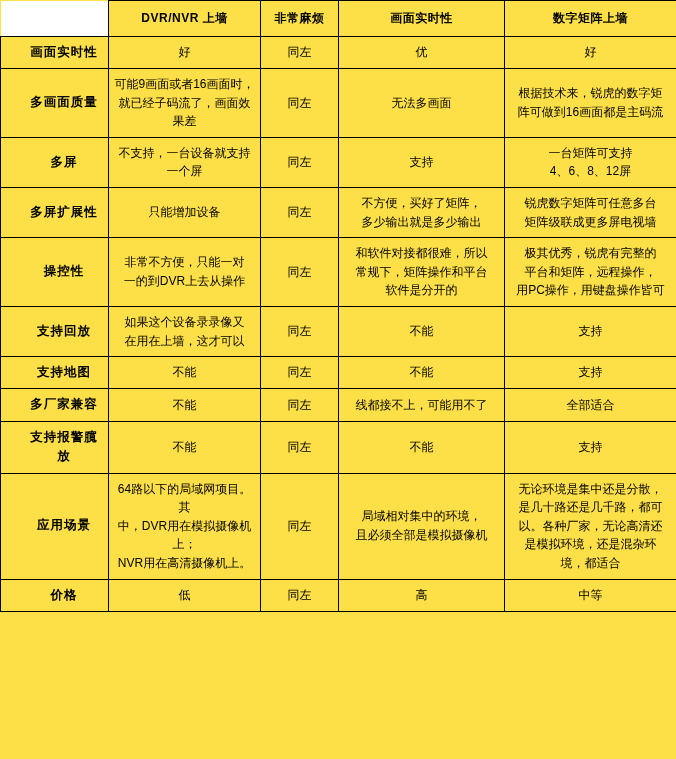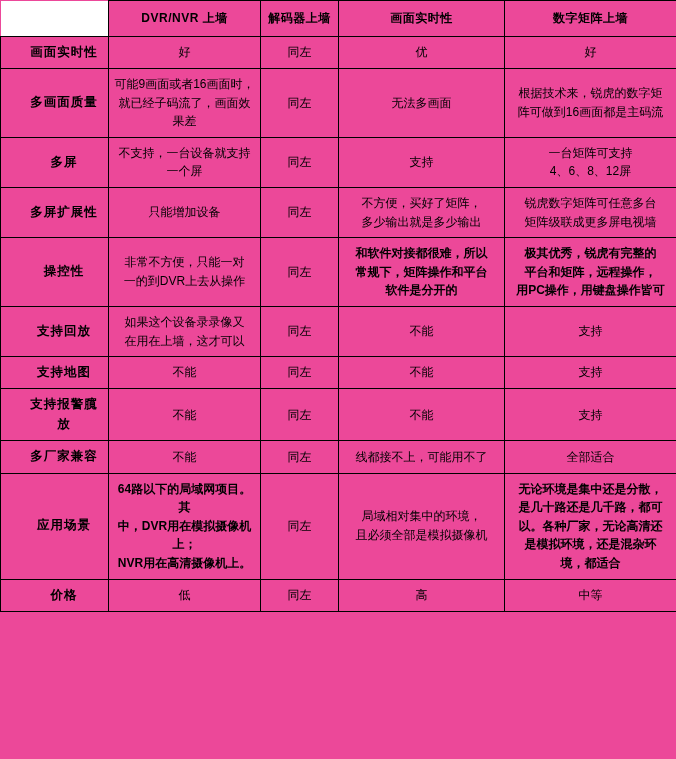--- a/index.html
+++ b/index.html
@@ -7,21 +7,21 @@
     padding: 0;
     background: #ffffff;
   }
   body {
     font-family: "Liberation Sans", "DejaVu Sans", sans-serif;
     color: #000000;
   }
   .sheet {
     width: 676px;
     min-height: 759px;
-    background: #ec4899;
+    background: #fde047;
     box-sizing: border-box;
   }
   table.compare {
     border-collapse: collapse;
     width: 676px;
     table-layout: fixed;
   }
   table.compare col.c0 { width: 108px; }
   table.compare col.c1 { width: 152px; }
   table.compare col.c2 { width: 78px; }
@@ -48,39 +48,39 @@
     border-top: none;
     border-left: none;
     background: #ffffff;
   }
   table.compare tbody th.rowhead {
     font-weight: bold;
     font-size: 12.5px;
     letter-spacing: 1px;
     padding-left: 24px;
   }
-  .tall { line-height: 1.7; font-weight: bold; }
+  .tall { line-height: 1.7; }
 </style>
 </head>
 <body>
 
 <div class="sheet">
   <table class="compare">
     <colgroup>
       <col class="c0">
         <col class="c1">
         <col class="c2">
         <col class="c3">
         <col class="c4">
     </colgroup>
     <thead>
       <tr>
         <th class="corner"></th>
         <th>DVR/NVR  上墙</th>
-        <th>解码器上墙</th>
+        <th>非常麻烦</th>
         <th>画面实时性</th>
         <th>数字矩阵上墙</th>
       </tr>
     </thead>
     <tbody>
         <tr>
           <th class="rowhead">画面实时性</th>
           <td>好</td>
           <td>同左</td>
           <td>优</td>
@@ -122,32 +122,32 @@
           <td>支持</td>
         </tr>
         <tr>
           <th class="rowhead">支持地图</th>
           <td>不能</td>
           <td>同左</td>
           <td>不能</td>
           <td>支持</td>
         </tr>
         <tr>
+          <th class="rowhead">多厂家兼容</th>
+          <td>不能</td>
+          <td>同左</td>
+          <td>线都接不上，可能用不了</td>
+          <td>全部适合</td>
+        </tr>
+        <tr>
           <th class="rowhead">支持报警臗放</th>
           <td>不能</td>
           <td>同左</td>
           <td>不能</td>
           <td>支持</td>
-        </tr>
-        <tr>
-          <th class="rowhead">多厂家兼容</th>
-          <td>不能</td>
-          <td>同左</td>
-          <td>线都接不上，可能用不了</td>
-          <td>全部适合</td>
         </tr>
         <tr>
           <th class="rowhead">应用场景</th>
           <td class="tall">64路以下的局域网项目。其<br>中，DVR用在模拟摄像机上；<br>NVR用在高清摄像机上。</td>
           <td>同左</td>
           <td>局域相对集中的环境，<br>且必须全部是模拟摄像机</td>
           <td class="tall">无论环境是集中还是分散，<br>是几十路还是几千路，都可<br>以。各种厂家，无论高清还<br>是模拟环境，还是混杂环<br>境，都适合</td>
         </tr>
         <tr>
           <th class="rowhead">价格</th>

